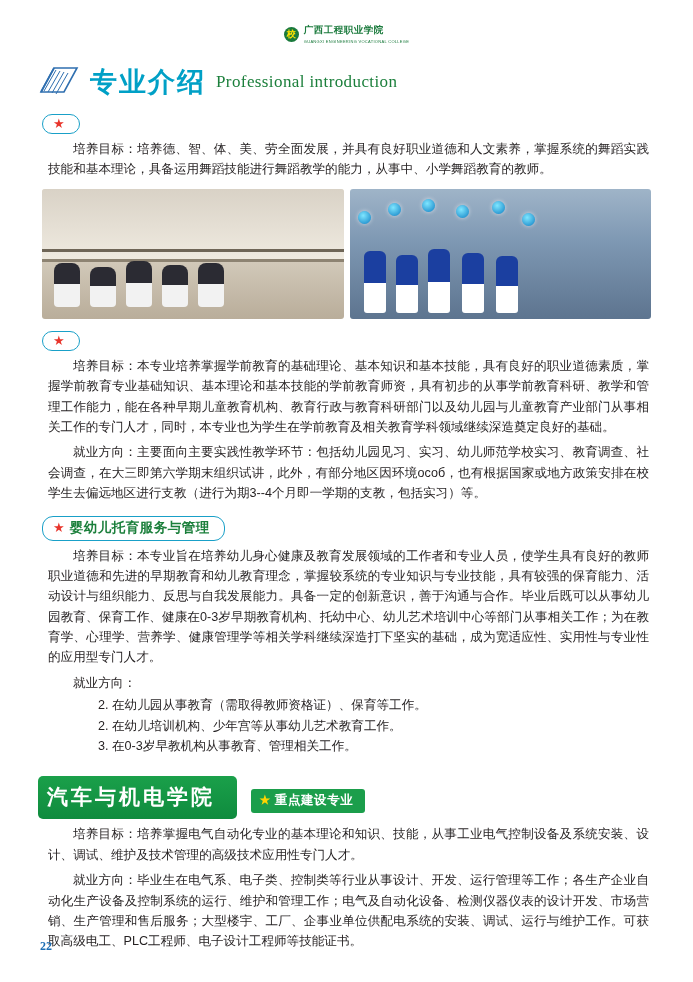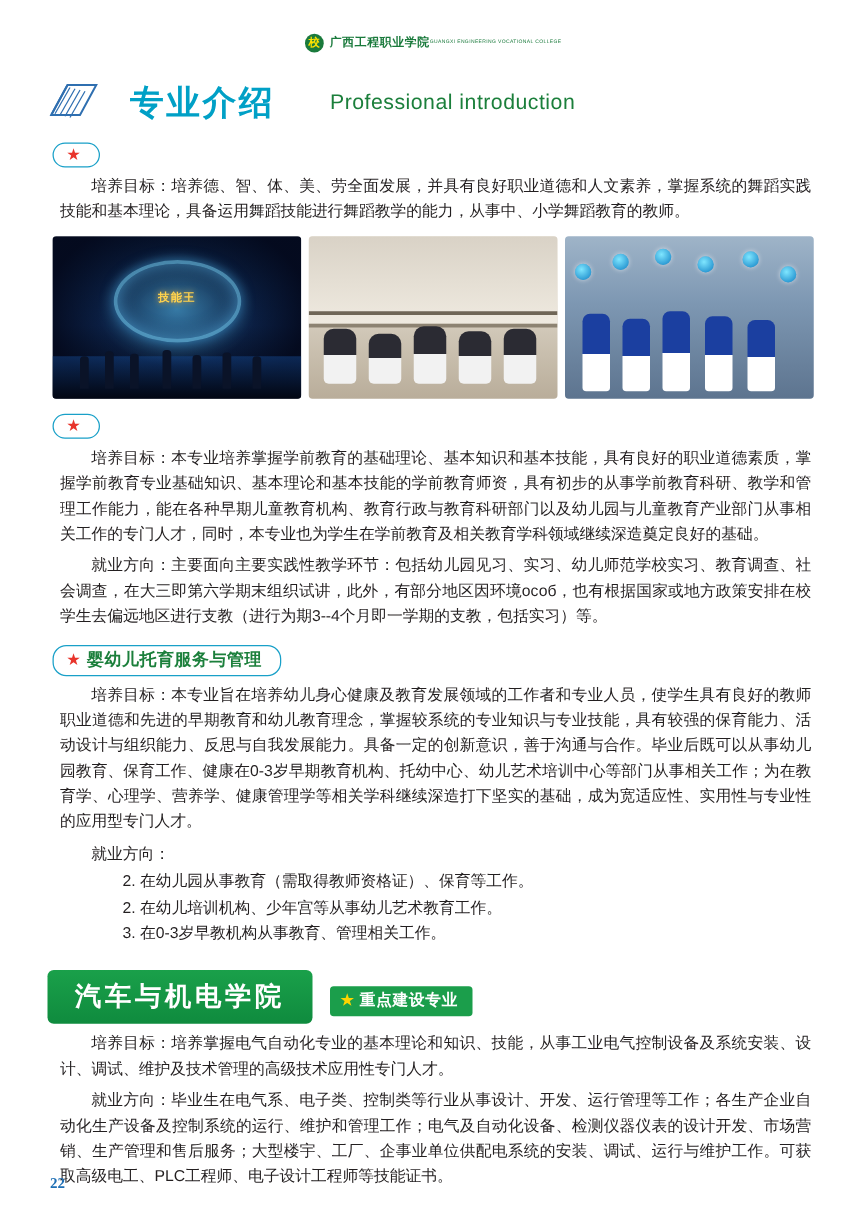--- a/index.html
+++ b/index.html
@@ -52,43 +52,43 @@
     color: #1a7a3c;
     font-weight: bold;
     letter-spacing: .5px;
   }
   .logo-text-en {
     font-size: 4px;
     color: #1a7a3c;
     letter-spacing: .3px;
     margin-top: 2px;
   }
-  .logo-texts { display: flex; flex-direction: row; }
+  .logo-texts { display: flex; flex-direction: column; }
 
   
   .title-row {
     display: flex;
     align-items: center;
-    gap: 24px;
+    gap: 10px;
     margin-top: 8px;
     padding-left: 4px;
   }
   .title-icon { width: 42px; height: 40px; flex: 0 0 auto; }
   .title-cn {
     font-size: 27px;
     font-weight: bold;
     color: #00a0c6;
     letter-spacing: 2px;
   }
   .title-en {
     font-size: 17px;
     color: #1b7f3b;
-    font-family: Liberation Sans, sans-serif;
+    font-family: Liberation Serif, serif;
     letter-spacing: .4px;
-    margin-left: 20px;
+    margin-left: 0;
   }
 
   
   .pill {
     display: inline-flex;
     align-items: center;
     gap: 5px;
     border: 1.4px solid #19a0c8;
     border-radius: 11px;
     padding: 2px 14px 3px 10px;
@@ -211,21 +211,21 @@
 
   
   .banner {
     margin: 20px 0 0 4px;
     display: inline-block;
     background: linear-gradient(180deg, #1aa04a 0%, #0f8b3e 100%);
     color: #ffffff;
     font-size: 21px;
     font-weight: bold;
     letter-spacing: 3px;
-    padding: 7px 22px 8px 22px;
+    padding: 7px 22px 8px 9px;
     border-radius: 5px;
   }
 
   
   .label-green {
     display: inline-flex;
     align-items: center;
     gap: 4px;
     background: #1b9e4b;
     color: #ffffff;
@@ -280,32 +280,20 @@
   </div>
 
   
   <div class="pill">
     <span class="star">★</span>
   </div>
   <div class="para indent">培养目标：培养德、智、体、美、劳全面发展，并具有良好职业道德和人文素养，掌握系统的舞蹈实践技能和基本理论，具备运用舞蹈技能进行舞蹈教学的能力，从事中、小学舞蹈教育的教师。</div>
 
   
   <div class="photos">
-    <div class="photo photo-1">
-      <div class="stage-floor"></div>
-      <div class="stage-ring"></div>
-      <div class="stage-badge">技能王</div>
-      <div class="silhouette" style="left:22px;"></div>
-      <div class="silhouette" style="left:42px;height:30px;"></div>
-      <div class="silhouette" style="left:62px;height:28px;"></div>
-      <div class="silhouette" style="left:88px;height:31px;"></div>
-      <div class="silhouette" style="left:112px;height:27px;"></div>
-      <div class="silhouette" style="left:136px;height:29px;"></div>
-      <div class="silhouette" style="left:160px;height:26px;"></div>
-    </div>
     <div class="photo photo-2">
       <div class="p2-mirror"></div>
       <div class="p2-bar"></div>
       <div class="dancer" style="left:12px;"></div>
       <div class="dancer" style="left:48px;height:40px;"></div>
       <div class="dancer" style="left:84px;height:46px;"></div>
       <div class="dancer" style="left:120px;height:42px;"></div>
       <div class="dancer" style="left:156px;height:44px;"></div>
     </div>
     <div class="photo photo-3">

